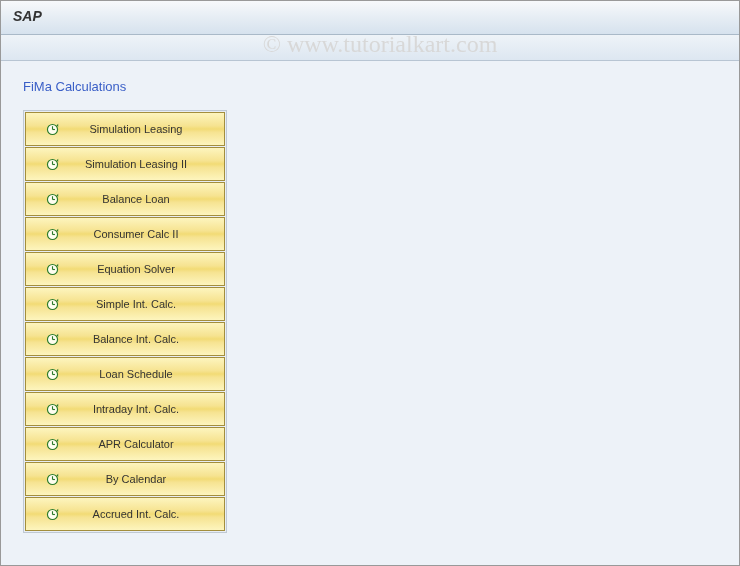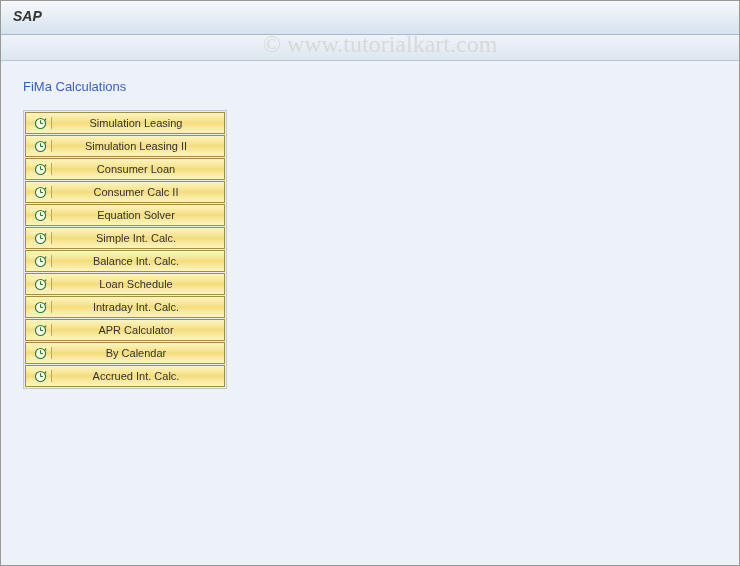--- a/index.html
+++ b/index.html
@@ -63,21 +63,21 @@
       align-items: center;
       width: 200px;
       height: 22px;
       margin: 1px 1px;
       border: 1px solid #a38e3d;
       background: linear-gradient(to bottom, #fdf5be 0%, #f6e391 40%, #f2db75 50%, #f6e391 60%, #fdf5be 100%);
       cursor: pointer;
       font-size: 11px;
       font-family: Arial, Helvetica, sans-serif;
       color: #333;
-      padding: 4px;
+      padding: 16px;
       overflow: hidden;
     }
     .icon-cell {
       width: 22px;
       height: 100%;
       display: flex;
       align-items: center;
       justify-content: center;
       border-right: 1px solid #bba859;
       background: linear-gradient(to bottom, #fdf5be 0%, #f6e391 40%, #f2db75 50%, #f6e391 60%, #fdf5be 100%);
@@ -134,21 +134,21 @@
 
     <button class="sap-button">
       <span class="icon-cell">
         <svg class="clock-icon" viewBox="0 0 16 16">
           <circle cx="8" cy="8" r="6.2" fill="#fffef0" stroke="#2a7a2a" stroke-width="1.4"></circle>
           <line x1="8" y1="8" x2="8" y2="4" stroke="#2a7a2a" stroke-width="1.4"></line>
           <line x1="8" y1="8" x2="11" y2="8" stroke="#2a7a2a" stroke-width="1.4"></line>
           <path d="M 13 3 L 15 1 L 15 5 Z" fill="#2a7a2a"></path>
         </svg>
       </span>
-      <span class="label-cell">Consumer Loan</span>
+      <span class="label-cell">Balance Loan</span>
     </button>
 
     <button class="sap-button">
       <span class="icon-cell">
         <svg class="clock-icon" viewBox="0 0 16 16">
           <circle cx="8" cy="8" r="6.2" fill="#fffef0" stroke="#2a7a2a" stroke-width="1.4"></circle>
           <line x1="8" y1="8" x2="8" y2="4" stroke="#2a7a2a" stroke-width="1.4"></line>
           <line x1="8" y1="8" x2="11" y2="8" stroke="#2a7a2a" stroke-width="1.4"></line>
           <path d="M 13 3 L 15 1 L 15 5 Z" fill="#2a7a2a"></path>
         </svg>

